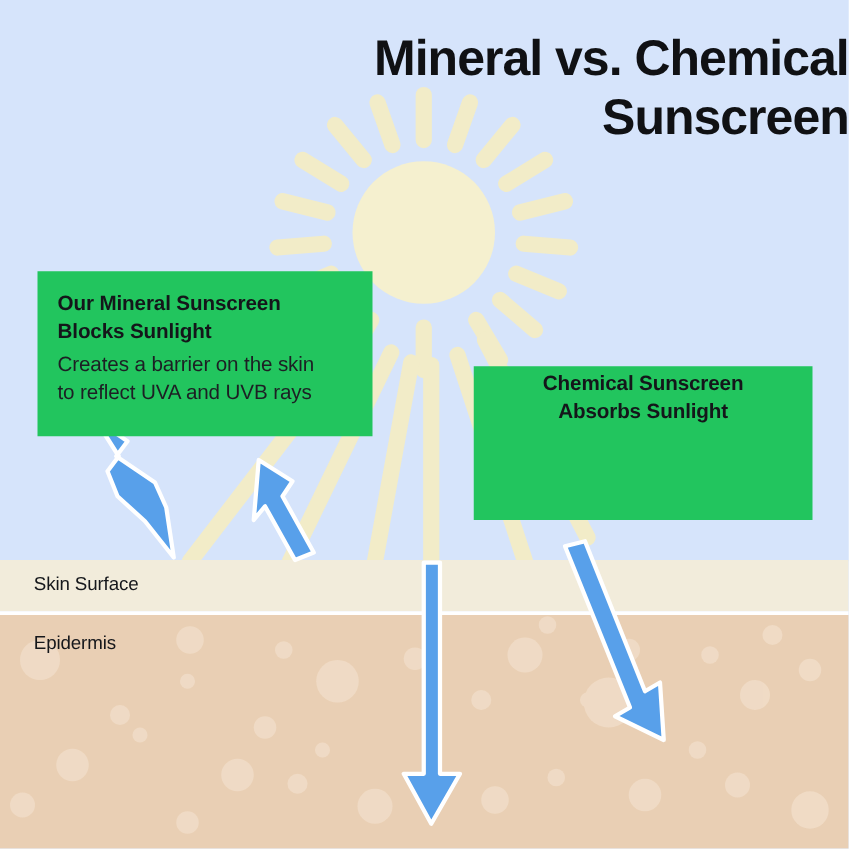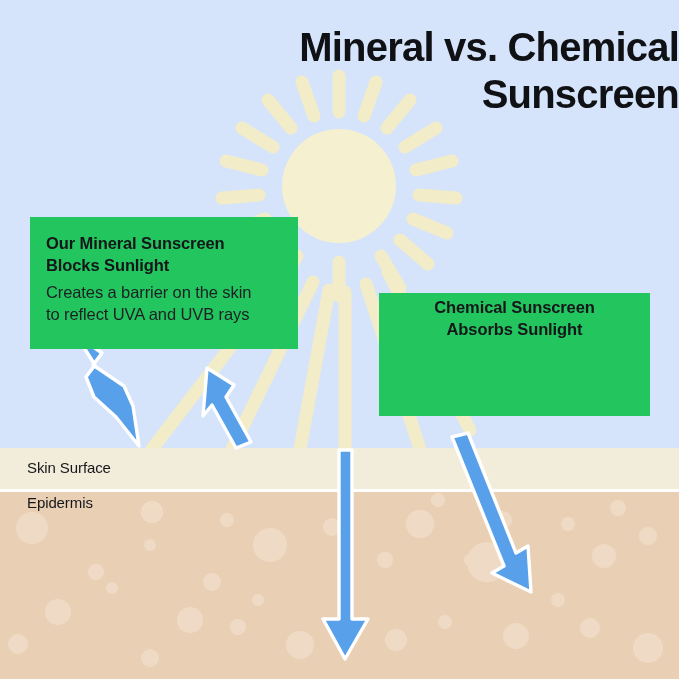--- a/index.html
+++ b/index.html
@@ -84,21 +84,21 @@
   
   .layer-label {
     position: absolute;
     z-index: 30;
     font-size: 15px;
     font-weight: 400;
     color: #15171b;
     letter-spacing: -0.1px;
   }
   #label-skin-surface { left: 27px; top: 459px; }
-  #label-epidermis    { left: 27px; top: 494px; }
+  #label-epidermis    { left: 27px; top: 506px; }
   #label-dermis       { left: 27px; top: 684px; }
 </style>
 </head>
 <body>
 
 <div id="infographic">
 
   <svg id="scene" viewBox="0 0 679 679" xmlns="http://www.w3.org/2000/svg">
 
     <rect x="0" y="0" width="679" height="449" fill="#d6e4fb"></rect>

